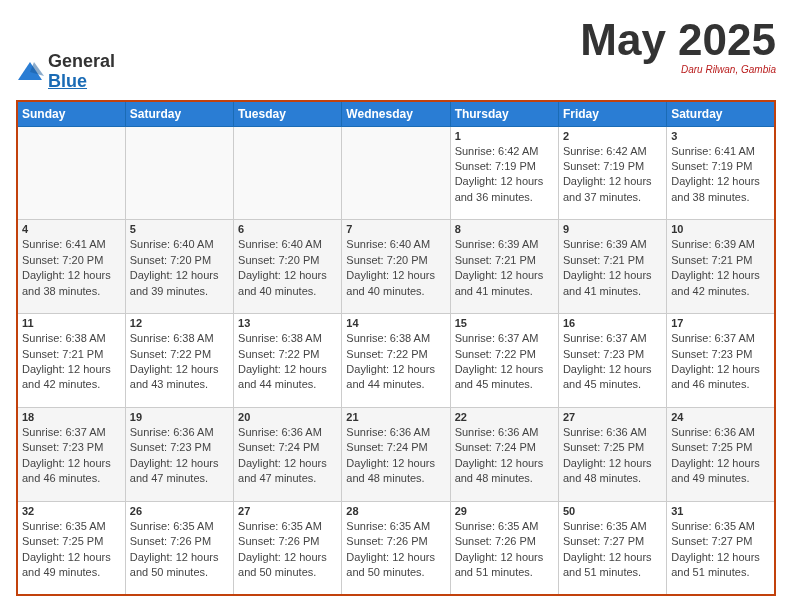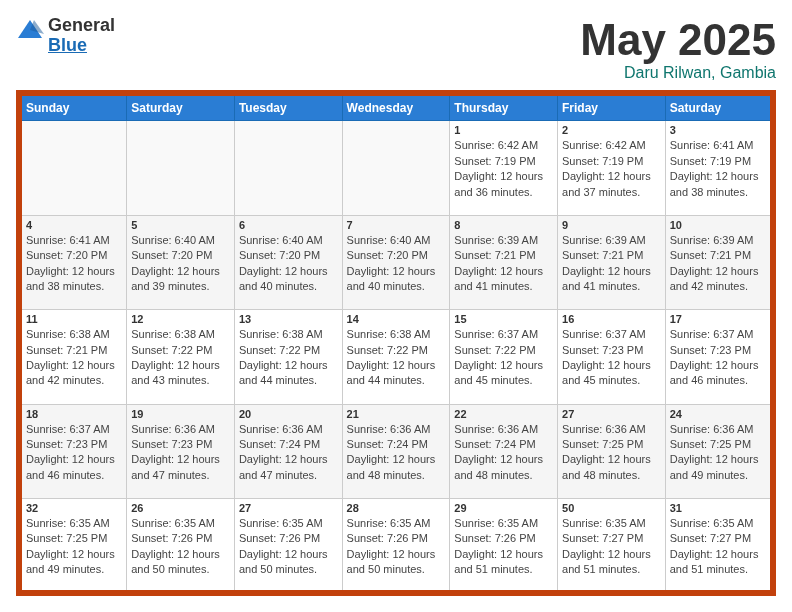--- a/index.html
+++ b/index.html
@@ -18,21 +18,23 @@
       flex-direction: column;
     }
     .header {
       display: flex;
       justify-content: space-between;
       align-items: flex-start;
       margin-bottom: 8px;
     }
     .logo {
       display: flex;
+      align-items: center;
       gap: 4px;
+      margin-top: 36px;
     }
     .logo-text {
       display: flex;
       flex-direction: column;
       line-height: 1.1;
     }
     .logo-general {
       font-size: 18px;
       font-weight: bold;
       color: #333;
@@ -50,26 +52,27 @@
     .title-block {
       text-align: right;
     }
     .month-title {
       font-size: 44px;
       font-weight: bold;
       color: #333;
       line-height: 1.1;
     }
     .subtitle {
-      font-size: 16px;
-      color: #0f766e;
+      font-size: 10px;
+      color: #b91c1c;
+      font-style: italic;
     }
     .calendar {
       flex: 1;
-      border: 6px solid #c2410c;
+      border: 2px solid #c2410c;
       border-collapse: collapse;
       width: 100%;
       table-layout: fixed;
     }
     .calendar th {
       background: #2a7dd4;
       color: #fff;
       font-size: 12px;
       font-weight: bold;
       padding: 5px 4px;

